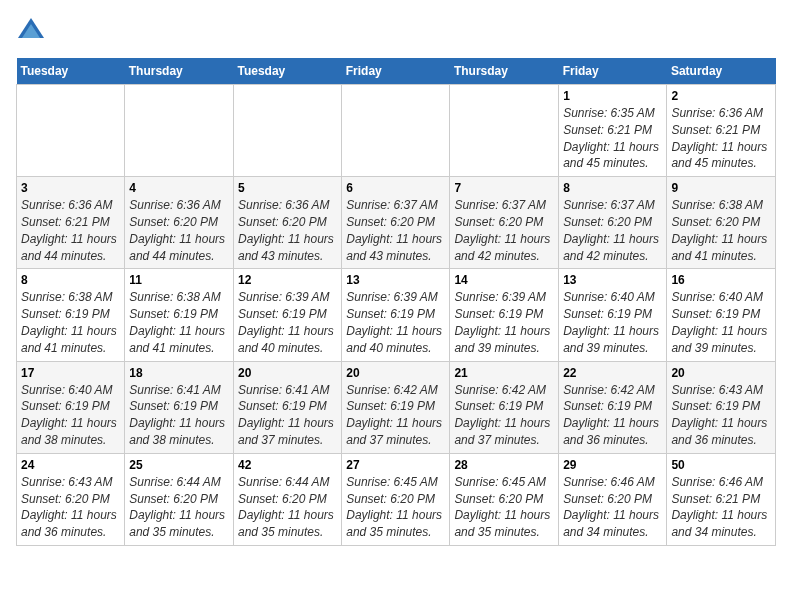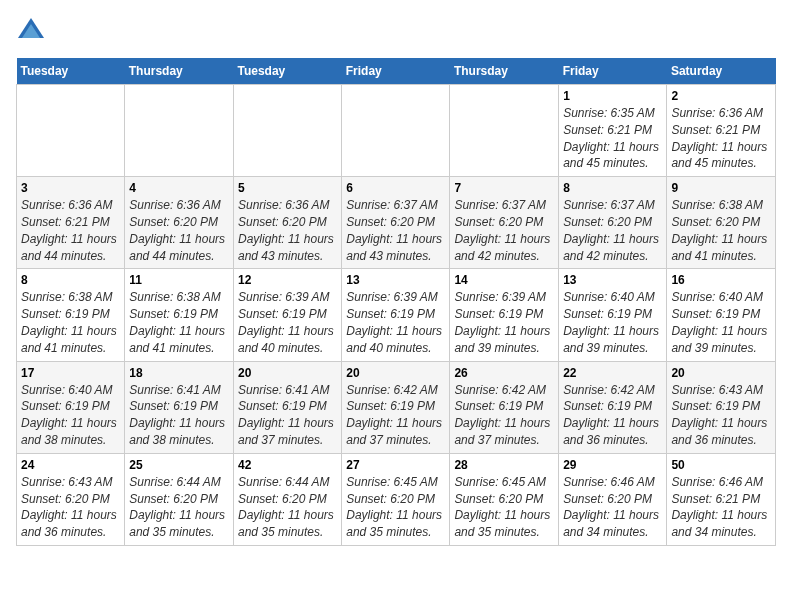--- a/index.html
+++ b/index.html
@@ -249,21 +249,21 @@
 Sunset: 6:19 PM
 Daylight: 11 hours and 37 minutes.</div>
         </td>
         <td>
           <span class="day-num">20</span>
           <div class="day-info" style="white-space: pre-line;">Sunrise: 6:42 AM
 Sunset: 6:19 PM
 Daylight: 11 hours and 37 minutes.</div>
         </td>
         <td>
-          <span class="day-num">26</span>
+          <span class="day-num">21</span>
           <div class="day-info" style="white-space: pre-line;">Sunrise: 6:42 AM
 Sunset: 6:19 PM
 Daylight: 11 hours and 37 minutes.</div>
         </td>
         <td>
           <span class="day-num">22</span>
           <div class="day-info" style="white-space: pre-line;">Sunrise: 6:42 AM
 Sunset: 6:19 PM
 Daylight: 11 hours and 36 minutes.</div>
         </td>

